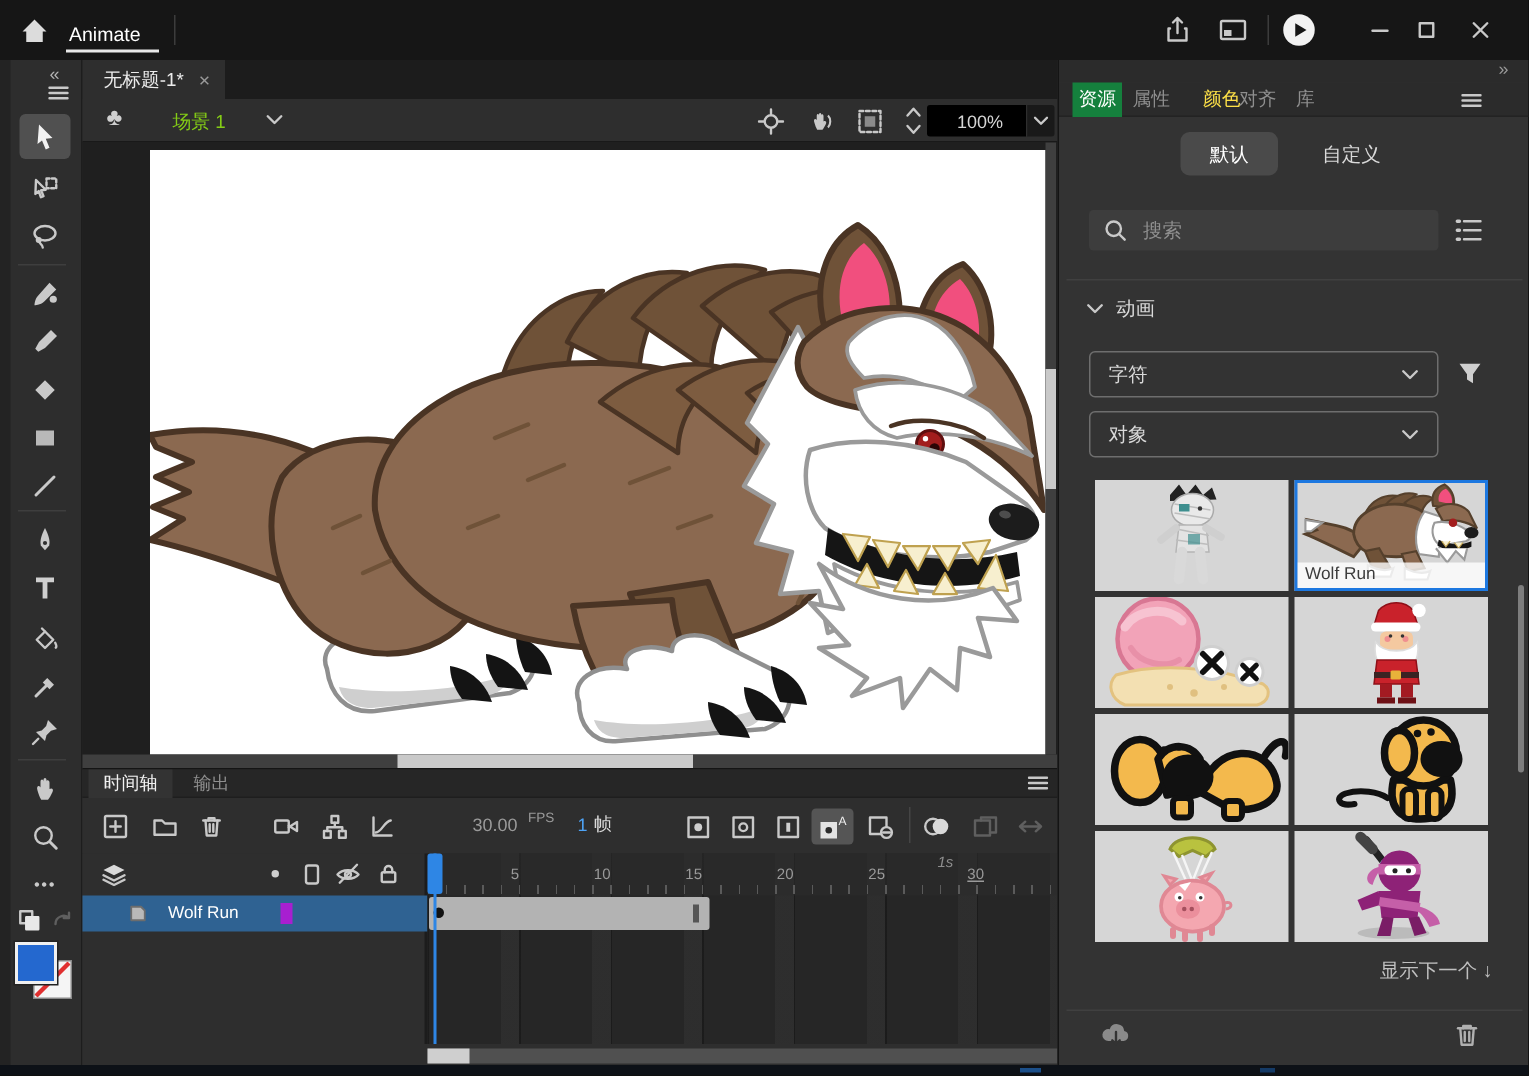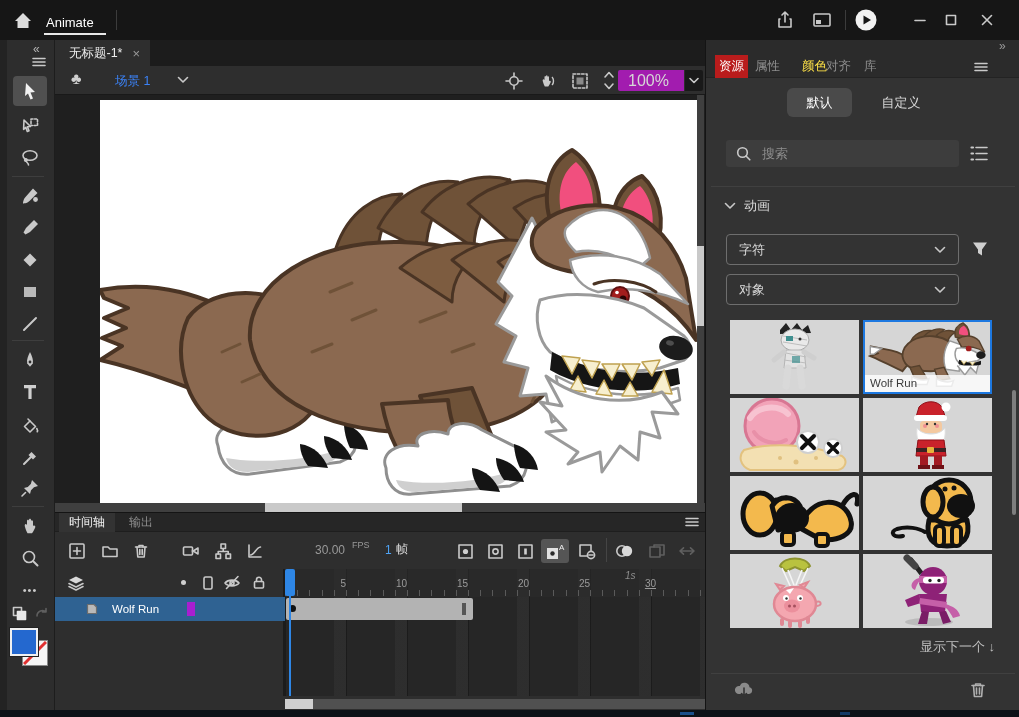--- a/index.html
+++ b/index.html
@@ -19,22 +19,22 @@
   .toolbar{left:0;top:40px;width:55px;height:670px;background:#2d2d2d;border-right:1px solid #1d1d1d;}
   .toolbar .edgestrip{position:absolute;left:0;top:0;width:7px;height:670px;background:#232323;}
   .tool{position:absolute;left:13px;width:34px;height:28px;display:flex;align-items:center;justify-content:center;}
   .tool.sel{background:#505050;border-radius:4px;height:30px;}
   .tdiv{position:absolute;left:12px;width:32px;height:1px;background:#3e3e3e;}
   
   .tabbar{left:55px;top:40px;width:650px;height:26px;background:#1c1c1c;}
   .doc-tab{position:absolute;left:0;top:0;height:26px;padding:0 10px 0 14px;background:#2e2e2e;
            display:flex;align-items:center;gap:10px;color:#ececec;font-size:12.5px;}
   .editbar{left:55px;top:66px;width:650px;height:29px;background:#2e2e2e;border-bottom:1px solid #191919;}
-  .zoom-field{position:absolute;left:563px;top:4px;width:66px;height:21px;background:#a21caf;border-radius:2px 0 0 2px;
-              color:#d6d6d6;font-size:16px;display:flex;align-items:center;padding-left:10px;}
+  .zoom-field{position:absolute;left:563px;top:4px;width:66px;height:21px;background:#000000;border-radius:2px 0 0 2px;
+              color:#d6d6d6;font-size:12px;display:flex;align-items:center;padding-left:20px;}
   .zoom-btn{position:absolute;left:629px;top:4px;width:19px;height:21px;background:#191919;border-radius:0 2px 2px 0;
             display:flex;align-items:center;justify-content:center;border-left:1px solid #2e2e2e;}
   
   .stage-area{left:55px;top:95px;width:650px;height:417px;background:#1f1f1f;}
   .stage{position:absolute;left:45px;top:5px;width:597px;height:403px;background:#ffffff;}
   .vscroll{position:absolute;left:642px;top:0;width:7px;height:408px;background:#3f3f3f;}
   .vscroll .thumb{position:absolute;left:0;top:151px;width:7px;height:80px;background:#c9c9c9;}
   .hscroll{position:absolute;left:0;top:408px;width:650px;height:9px;background:#3f3f3f;}
   .hscroll .thumb{position:absolute;left:210px;top:0;width:197px;height:9px;background:#c9c9c9;}
   
@@ -257,21 +257,21 @@
 
   <div class="abs tabbar">
     <div class="doc-tab">
       <span class="txt">无标题-1*</span>
       <span class="txt" style="color:#9a9a9a;font-size:13px;">×</span>
     </div>
   </div>
 
   <div class="abs editbar">
     <div class="abs txt" style="left:16px;top:4px;color:#d0d0d0;font-size:16px;">♣</div>
-    <div class="abs txt" style="left:60px;top:7px;color:#3b82f6;font-size:12.5px;">场景 1</div>
+    <div class="abs txt" style="left:60px;top:7px;color:#84cc16;font-size:12.5px;">场景 1</div>
     <div class="abs" style="left:122px;top:10px;">
       <svg class="ic" width="12" height="8">
           <path d="M1.5 1.5 L6 6 L10.5 1.5"></path>
         </svg>
     </div>
     <div class="abs" style="left:450px;top:6px;">
       <svg class="ic" width="18" height="18">
           <circle cx="9" cy="9" r="4.2"></circle>
           <path d="M9 1 V4 M9 14 V17 M1 9 H4 M14 9 H17"></path>
         </svg>
@@ -596,21 +596,21 @@
       <div class="track"></div>
       <div class="thumb"></div>
     </div>
   </div>
 
   <div class="abs rpanel">
     <div class="rp-topstrip">
       <span class="abs txt" style="left:293px;top:-1px;color:#9a9a9a;font-size:12px;">»</span>
     </div>
     <div class="rp-tabs">
-      <div class="rp-tab" style="left:9px;background:#b91c1c;color:#fff;">
+      <div class="rp-tab" style="left:9px;background:#15803d;color:#fff;">
           <span>资源</span>
         </div>
       <div class="rp-tab" style="left:45px;color:#8f8f8f;">
           <span>属性</span>
         </div>
       <div class="rp-tab" style="left:92px;color:#fde047;">
           <span>颜色</span>
         </div>
       <div class="rp-tab" style="left:116px;color:#8f8f8f;">
           <span>对齐</span>

